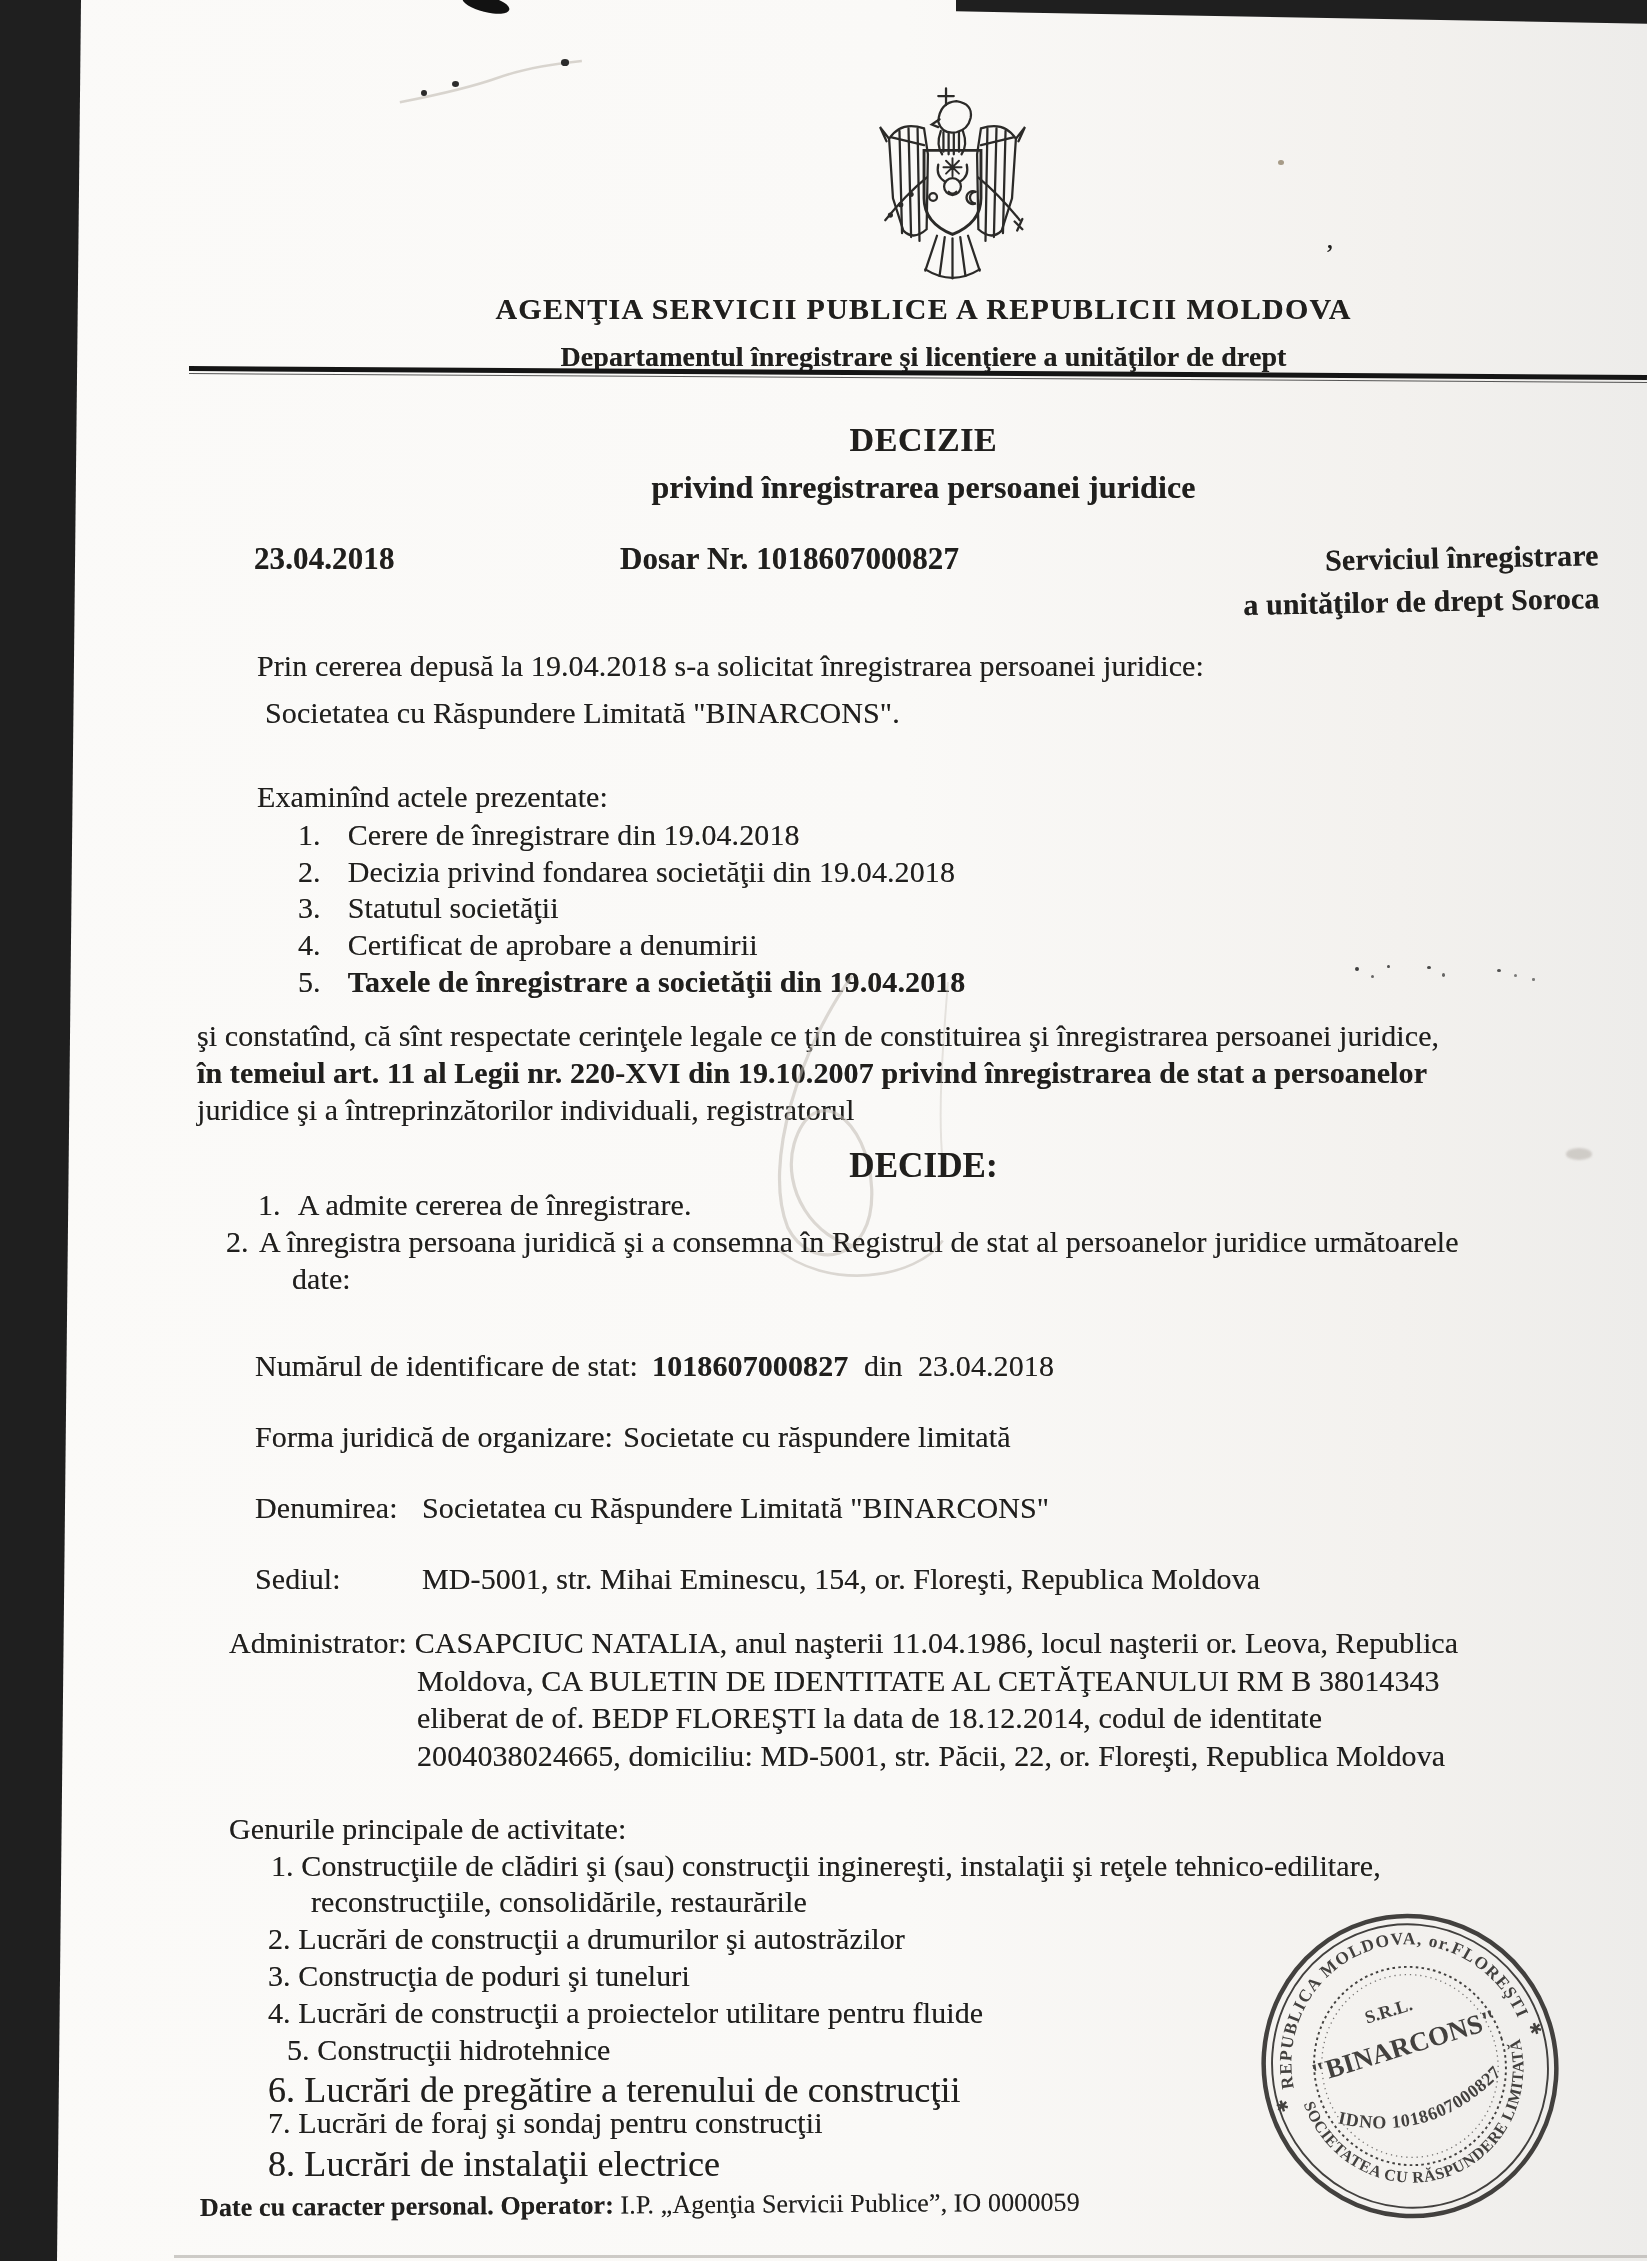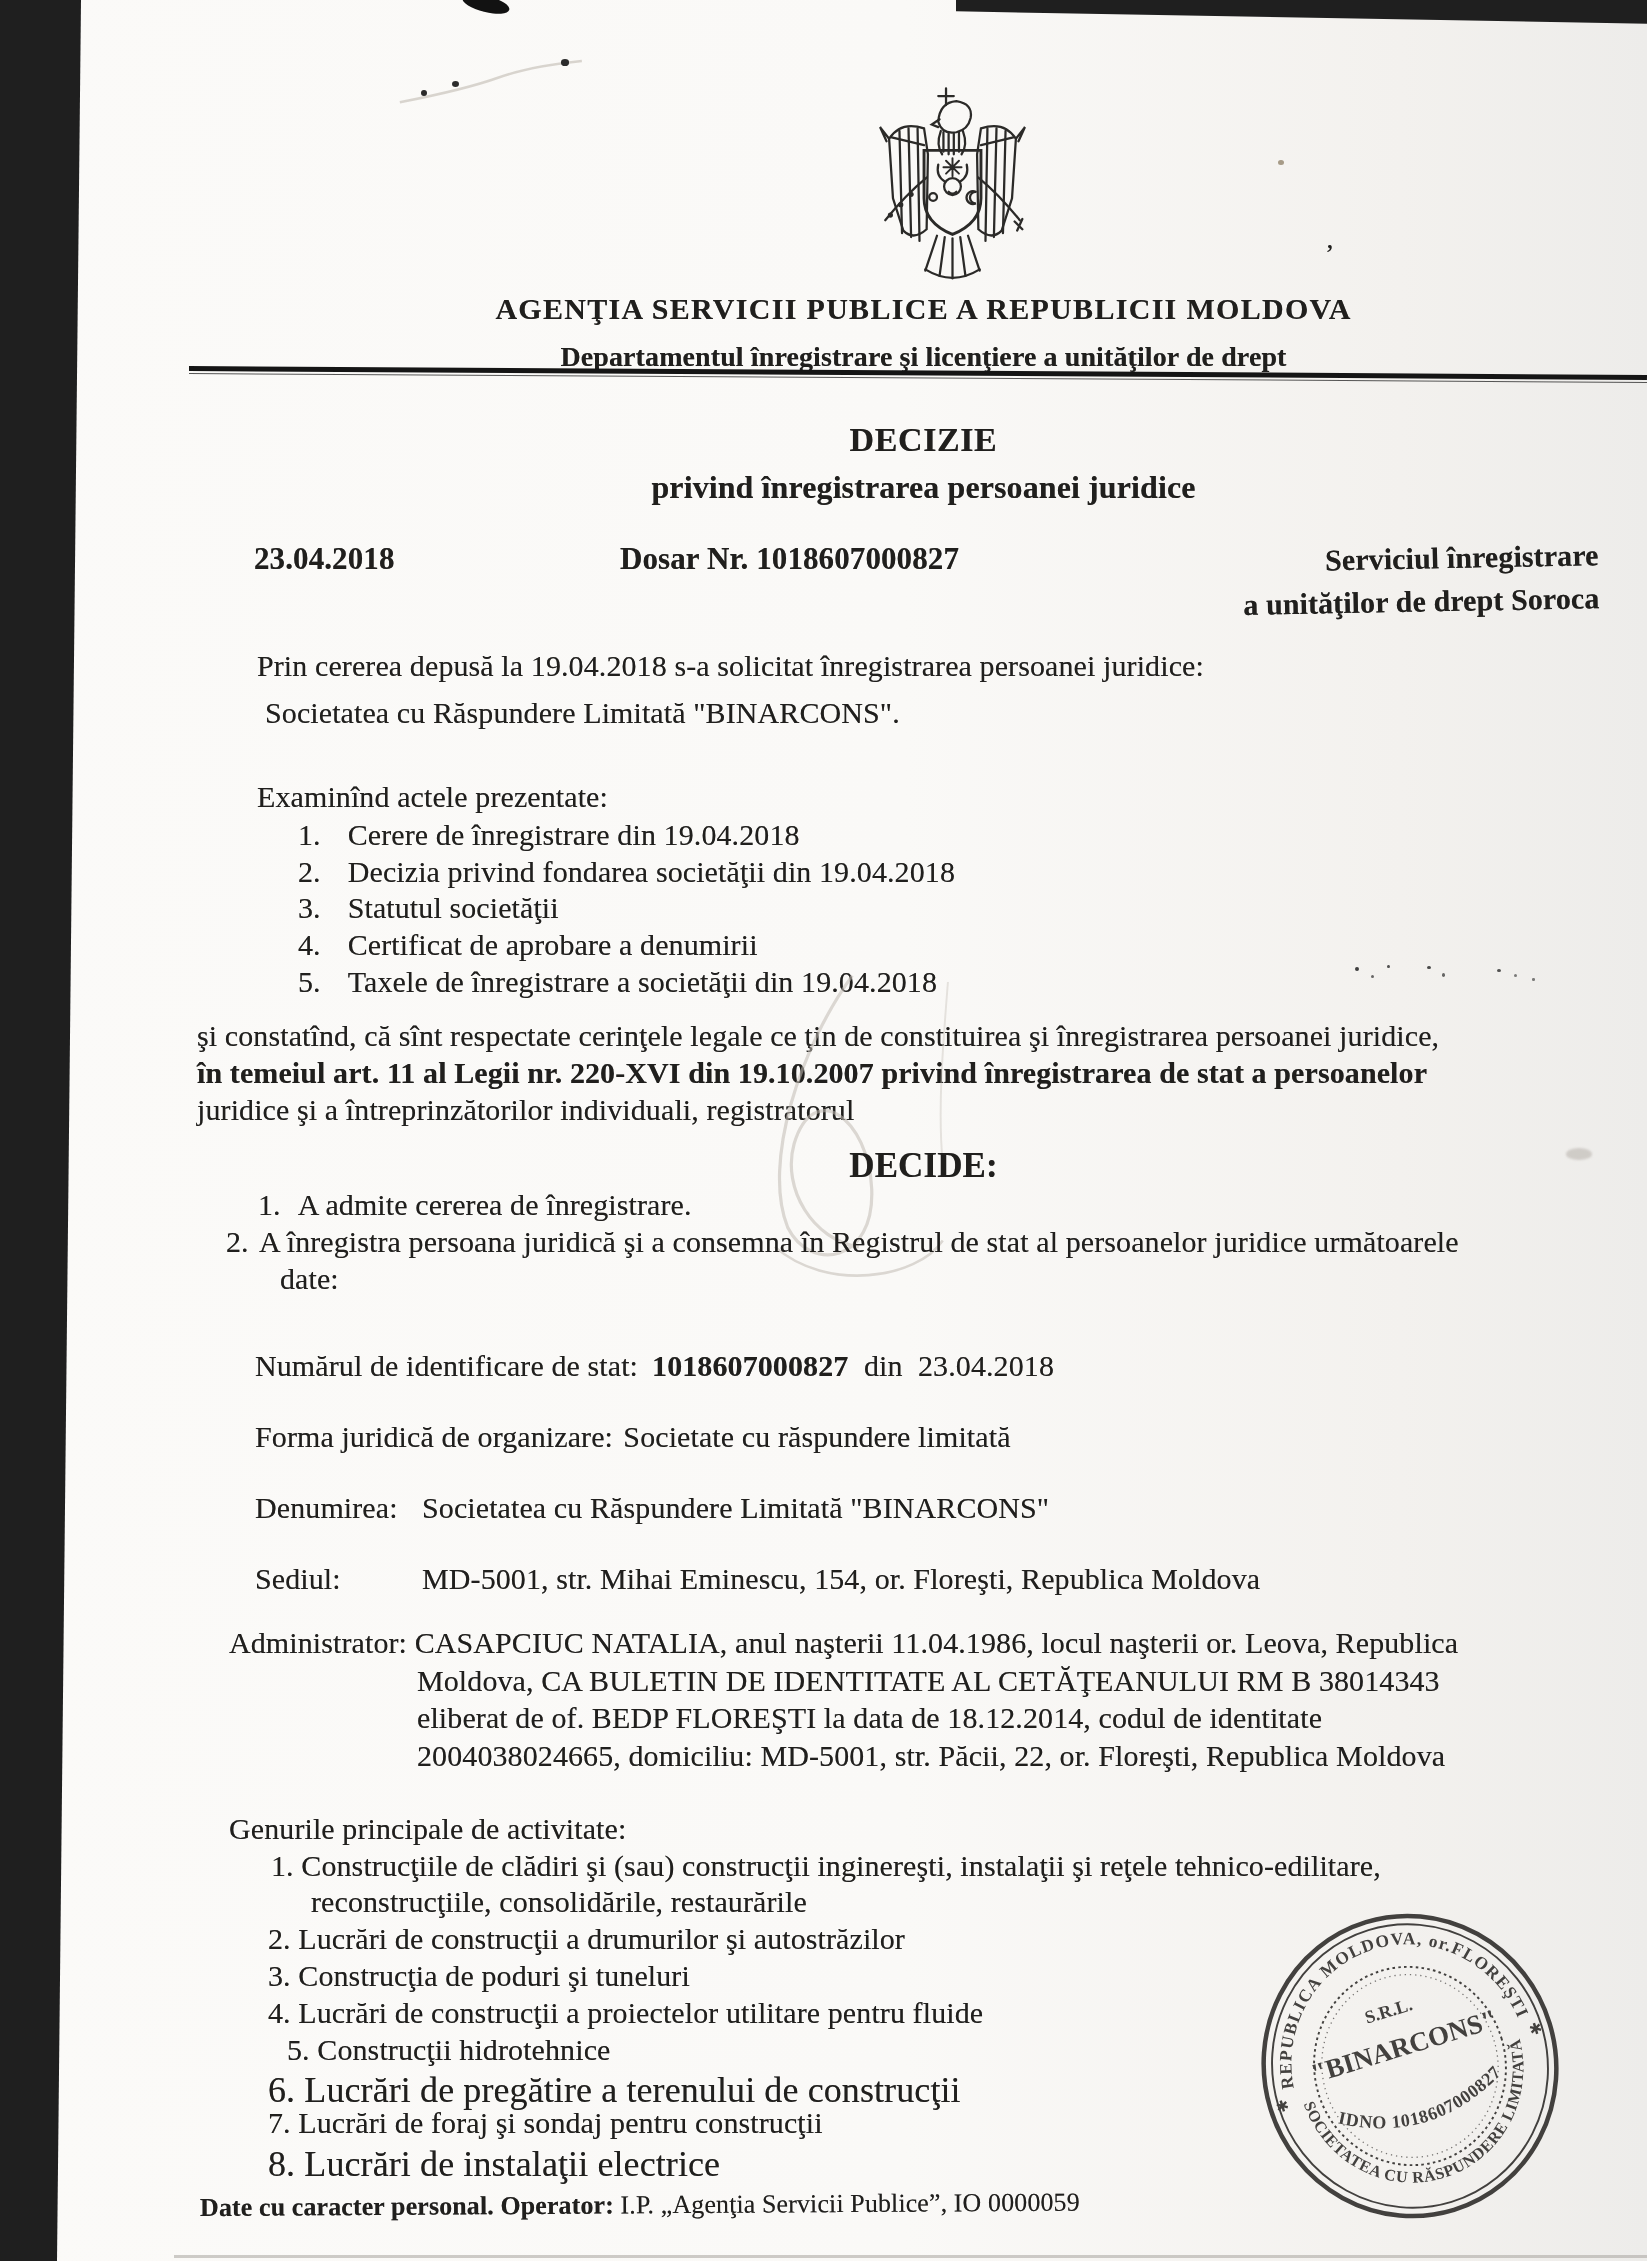--- a/index.html
+++ b/index.html
@@ -98,21 +98,21 @@
 <div class="abs line" style="left:257px;top:780px;">Examinînd actele prezentate:</div>
 <div class="abs line" style="left:298px;top:818px;">
   <span>1.</span><span style="margin-left:27px;">Cerere de înregistrare din 19.04.2018</span></div>
 <div class="abs line" style="left:298px;top:855px;">
   <span>2.</span><span style="margin-left:27px;">Decizia privind fondarea societăţii din 19.04.2018</span></div>
 <div class="abs line" style="left:298px;top:891px;">
   <span>3.</span><span style="margin-left:27px;">Statutul societăţii</span></div>
 <div class="abs line" style="left:298px;top:928px;">
   <span>4.</span><span style="margin-left:27px;">Certificat de aprobare a denumirii</span></div>
 <div class="abs line" style="left:298px;top:965px;">
-  <span>5.</span><span style="margin-left:27px;">Taxele de înregistrare a societăţii din 19.04.2018</span></div>
+  <span>5.</span><span style="margin-left:27px;font-weight:bold;">Taxele de înregistrare a societăţii din 19.04.2018</span></div>
 
 <div class="speck" style="left:1355px;top:967px;width:3.9px;height:3.9px;opacity:.9;"></div>
 <div class="speck" style="left:1371px;top:975px;width:3.2px;height:3.2px;opacity:.7;"></div>
 <div class="speck" style="left:1387px;top:965px;width:2.6px;height:3.2px;opacity:.8;"></div>
 <div class="speck" style="left:1427px;top:966px;width:3.9px;height:3.2px;opacity:.85;"></div>
 <div class="speck" style="left:1442px;top:973px;width:3.2px;height:3.9px;opacity:.7;"></div>
 <div class="speck" style="left:1497px;top:969px;width:3.9px;height:3.2px;opacity:.8;"></div>
 <div class="speck" style="left:1514px;top:974px;width:3.2px;height:3.2px;opacity:.6;"></div>
 <div class="speck" style="left:1532px;top:978px;width:2.6px;height:2.6px;opacity:.6;"></div>
 
@@ -127,21 +127,21 @@
     <path d="M568,20 C560,120 552,220 560,300" stroke-width="3" opacity=".7"></path>
   </g>
 </svg>
 <div class="abs" style="left:1566px;top:1148px;width:26px;height:11.6px;border-radius:50%;background:#c8c4bf;filter:blur(1.3px);opacity:.8;"></div>
 
 <div class="abs line b centerblock" style="top:1146px;font-size:35px;">DECIDE:</div>
 <div class="abs line" style="left:226px;top:1188px;margin-left:32px;">
   <span>1.</span><span style="margin-left:17px;">A admite cererea de înregistrare.</span></div>
 <div class="abs line" style="left:226px;top:1225px;">
   <span>2.</span><span style="margin-left:10.3px;">A înregistra persoana juridică şi a consemna în Registrul de stat al persoanelor juridice următoarele</span></div>
-<div class="abs line" style="left:280px;top:1262px;text-align:right;">date:</div>
+<div class="abs line" style="left:292px;top:1262px;text-align:right;">date:</div>
 
 <div class="abs line" style="left:255px;top:1349px;">
   <span>Numărul de identificare de stat:</span><span class="b" style="margin-left:14px;">1018607000827</span><span style="margin-left:15.5px;">din</span><span style="margin-left:15.5px;">23.04.2018</span></div>
 
 <div class="abs line" style="left:255px;top:1420px;">
   <span>Forma juridică de organizare:</span><span style="margin-left:10.3px;">Societate cu răspundere limitată</span></div>
 
 <div class="abs line" style="left:255px;top:1491px;">
   <span style="display:inline-block;min-width:167px;">Denumirea:</span><span>Societatea cu Răspundere Limitată "BINARCONS"</span></div>
 

